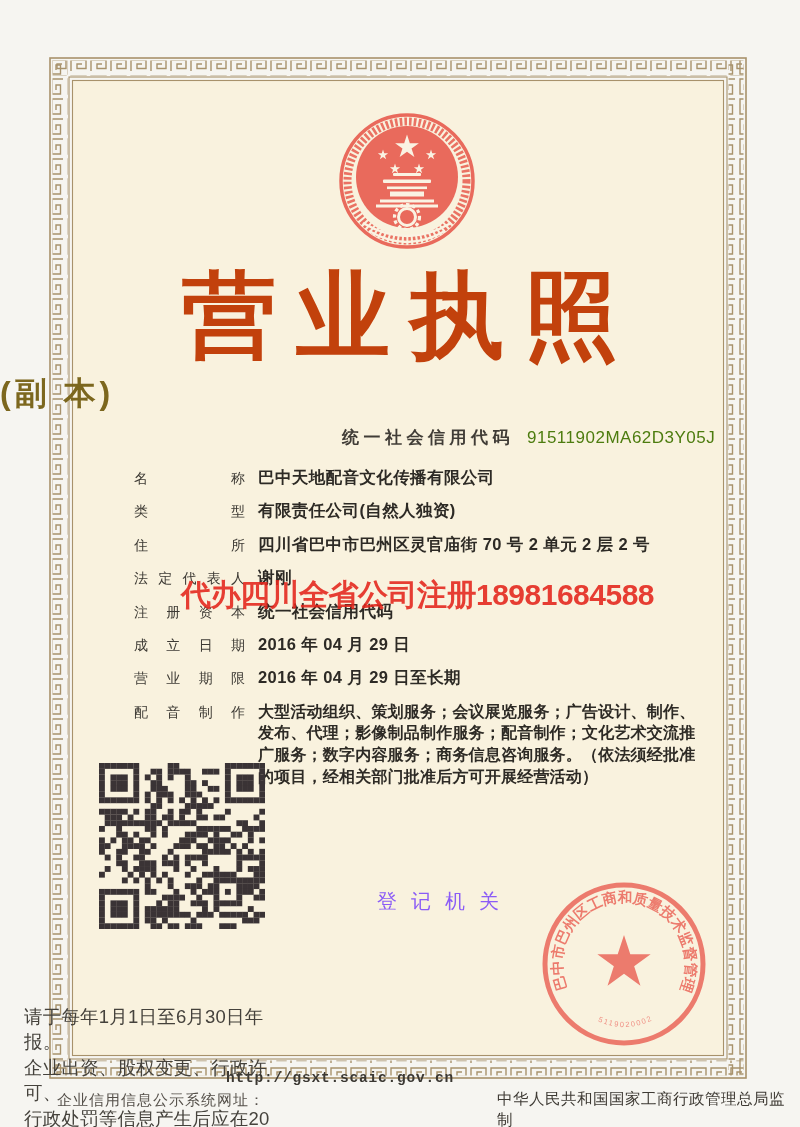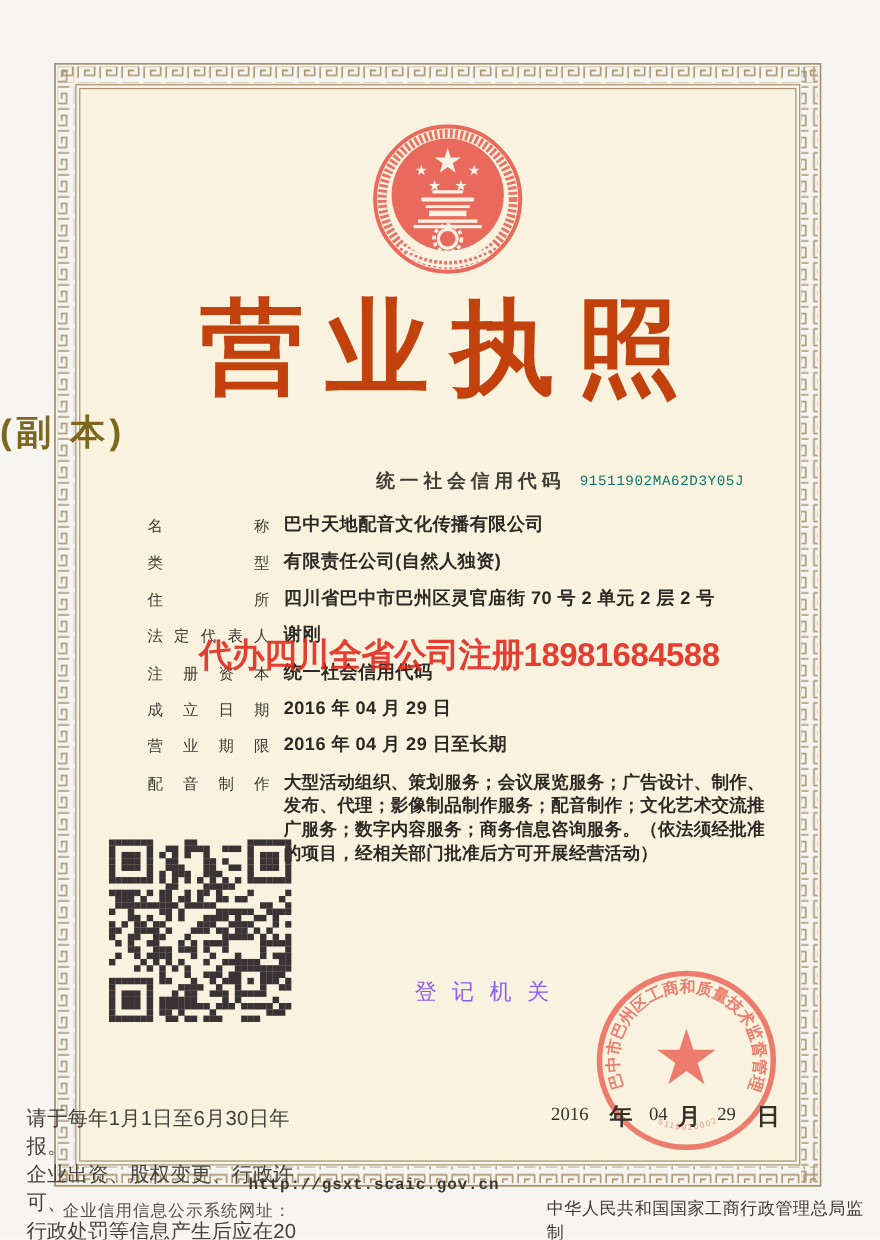--- a/index.html
+++ b/index.html
@@ -24,22 +24,22 @@
   .subtitle {
     left:0; right:0; top:372px; text-align:left; z-index:2;
     font-size:32px; font-weight:700; color:#7c671e; letter-spacing:4px;
   }
   .credit-line { left:342px; top:426px; z-index:2; display:flex; align-items:center; gap:13px; }
   .credit-label {
     font-family:"Liberation Serif", serif; font-weight:700;
     font-size:17px; color:#403c36; letter-spacing:4.5px;
   }
   .credit-code {
-    font-family:Liberation Mono, monospace; font-size:13px;
-    color:#0f766e; letter-spacing:0.5px; font-weight:500;
+    font-family:Liberation Sans, sans-serif; font-size:17px;
+    color:#4d7c0f; letter-spacing:0.5px; font-weight:500;
   }
 
   .fields { left:134px; top:466px; width:585px; z-index:2; }
   .frow { display:flex; align-items:flex-start; height:33.4px; }
   .frow.scope { height:auto; }
   .frow .lbl {
     flex:none; width:111px; text-align:justify; text-align-last:justify;
     font-family:"Liberation Serif", serif; font-size:14px; color:#3d3a34;
     position:relative; top:4px;
   }
@@ -622,28 +622,20 @@
       </defs>
       <text font-size="14.5" fill="#eb6a5d" font-weight="700" font-family="Liberation Sans, sans-serif">
         <textPath href="#sealArc" startOffset="2">巴中市巴州区工商和质量技术监督管理局</textPath>
       </text>
       <text font-size="7.5" fill="#ef857a" letter-spacing="1.6" font-family="Liberation Sans, sans-serif">
         <textPath href="#sealArcB" startOffset="6">5119020002276</textPath>
       </text>
     </g>
   </svg>
 
-  <div class="abs date-line">
-    <span class="num">2016</span>
-    <span class="unit gap-a">年</span>
-    <span class="num gap-b">04</span>
-    <span class="unit gap-c">月</span>
-    <span class="num gap-d">29</span>
-    <span class="unit gap-e">日</span>
-  </div>
 
   <div class="abs annotation">请于每年1月1日至6月30日年报。
 企业出资、股权变更、行政许可、
 行政处罚等信息产生后应在20个工
 作日内公示。</div>
 
   <div class="abs website-url">http://gsxt.scaic.gov.cn</div>
   <div class="abs website-label">企业信用信息公示系统网址：</div>
 
   <div class="abs publisher">中华人民共和国国家工商行政管理总局监制</div>

